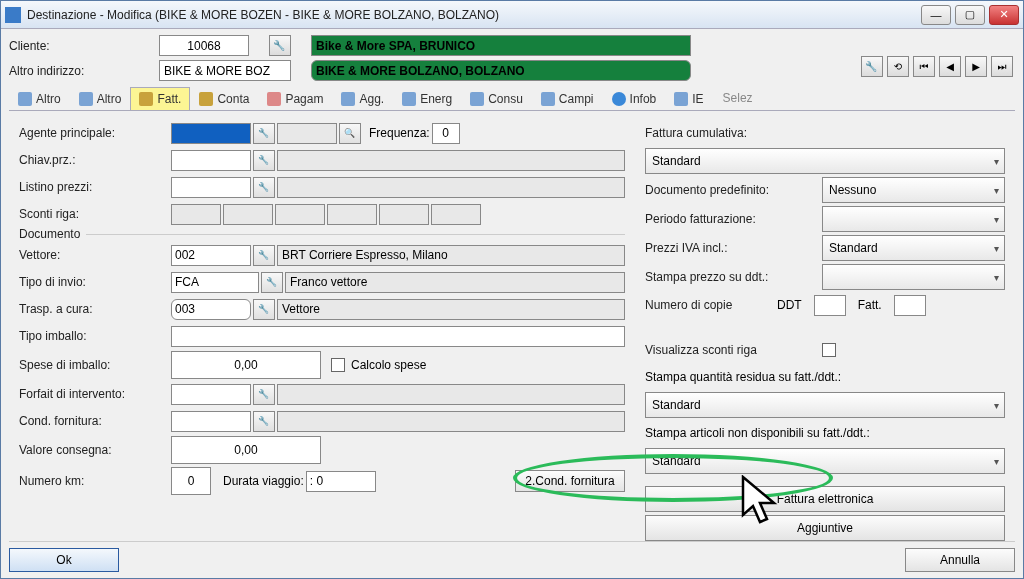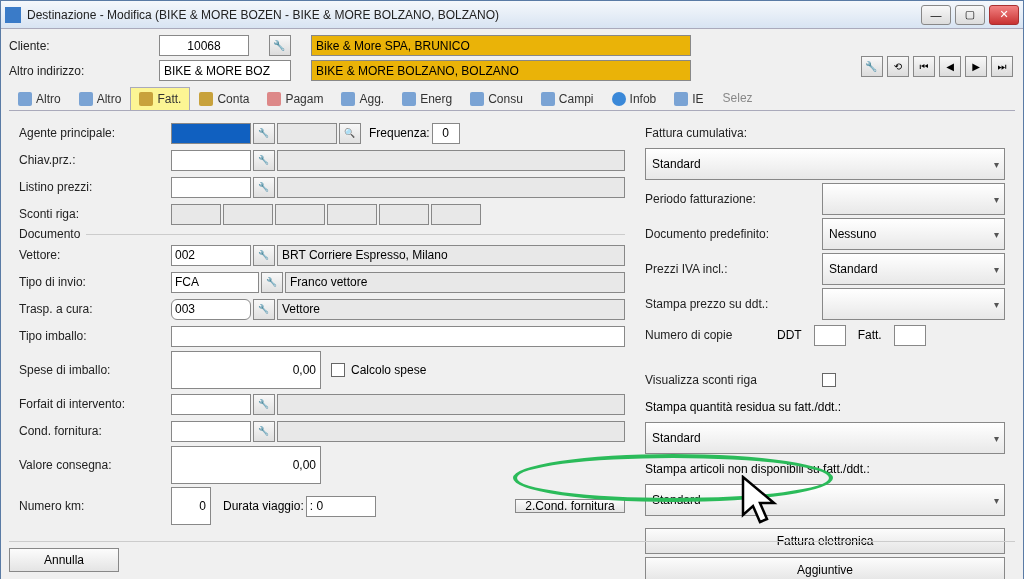--- a/index.html
+++ b/index.html
@@ -8,44 +8,44 @@
 .titlebar { height: 28px; background: linear-gradient(#f5f8fc,#d8e4f2); display: flex; align-items: center; padding: 0 4px; border-bottom: 1px solid #aab; }
 .titlebar .icon-app { width: 16px; height: 16px; background: #3a7bc8; margin-right: 6px; }
 .titlebar .title { flex: 1; color: #222; }
 .winbtns { display: flex; gap: 4px; }
 .winbtn { width: 30px; height: 20px; background: linear-gradient(#f8f8f8,#dcdcdc); border: 1px solid #888; border-radius: 3px; display: flex; align-items: center; justify-content: center; font-size: 11px; }
 .winbtn.close { background: linear-gradient(#f28282,#c83232); color: #fff; border-color: #a83030; }
 .client-area { padding: 6px 8px; background: #f0f0f0; }
 .row { display: flex; align-items: center; margin-bottom: 4px; gap: 20px; }
 .lbl { width: 130px; color: #222; }
 .inp { height: 21px; border: 1px solid #888; background: #fff; padding: 0 4px; }
-.inp.ro { background: #eab308; }
+.inp.ro { background: #15803d; font-weight: bold; }
 .smbtn { width: 22px; height: 21px; border: 1px solid #888; background: linear-gradient(#f8f8f8,#dcdcdc); display: flex; align-items: center; justify-content: center; font-size: 10px; cursor: pointer; }
 .toolbar-right { position: absolute; right: 10px; top: 55px; display: flex; gap: 4px; }
 .tabs { display: flex; border-bottom: 1px solid #aab; margin-top: 6px; background: #f0f0f0; }
 .tab { padding: 4px 8px; display: flex; align-items: center; gap: 4px; border: 1px solid transparent; border-bottom: none; cursor: pointer; color: #333; }
 .tab.active { background: #fcf594; border-color: #aab; }
 .tab .ticon { width: 14px; height: 14px; background: #7aa3d4; border-radius: 2px; }
 .tab.active .ticon { background: #c8a23c; }
 .tabtxt-disabled { color: #888; padding: 4px 10px; }
 .body-cols { display: flex; gap: 20px; padding: 10px 10px 0 10px; }
 .col { flex: 1; }
 .form-row { display: flex; align-items: center; margin-bottom: 3px; gap: 2px; min-height: 24px; }
 .form-lbl { width: 150px; color: #222; }
 .form-lbl2 { width: 175px; color: #222; }
 .fld { height: 21px; border: 1px solid #888; background: #fff; padding: 0 3px; }
 .fld.sel { background: #1060c0; }
 .lookup { width: 22px; height: 21px; border: 1px solid #888; background: linear-gradient(#f8f8f8,#e0e0e0); display: flex; align-items: center; justify-content: center; font-size: 9px; cursor: pointer; }
 .desc { flex: 1; height: 21px; border: 1px solid #888; background: #e8e8e8; padding: 0 4px; display: flex; align-items: center; overflow: hidden; }
 .fieldset-label { margin-top: 8px; margin-bottom: 2px; color: #222; border-top: 1px solid #ccc; display: flex; }
 .fieldset-label span { background: #f0f0f0; margin-top: -8px; padding-right: 6px; }
 .chk { width: 14px; height: 14px; border: 1px solid #666; background: #fff; }
-.combo { height: 32px; border: 1px solid #888; background: linear-gradient(#fff,#e8e8e8); padding: 0 18px 0 6px; display: flex; align-items: center; position: relative; min-width: 150px; }
+.combo { height: 26px; border: 1px solid #888; background: linear-gradient(#fff,#e8e8e8); padding: 0 18px 0 6px; display: flex; align-items: center; position: relative; min-width: 150px; }
 .combo::after { content: "▾"; position: absolute; right: 5px; color: #555; font-size: 10px; }
-.numfld { height: 38px; border: 1px solid #888; background: #fff; padding: 0 4px; text-align: right; }
+.numfld { height: 28px; border: 1px solid #888; background: #fff; padding: 0 4px; text-align: center; }
 .bigbtn { width: 100%; height: 26px; border: 1px solid #888; background: linear-gradient(#fcfcfc,#e4e4e4); display: flex; align-items: center; justify-content: center; cursor: pointer; }
 .highlight-oval { position: absolute; border: 4px solid #2bbb5a; border-radius: 50%; pointer-events: none; }
 .cursor-arrow { position: absolute; pointer-events: none; }
 .bottom-bar { position: absolute; bottom: 6px; left: 8px; right: 8px; display: flex; justify-content: space-between; border-top: 1px solid #ccc; padding-top: 6px; }
 .dlgbtn { width: 110px; height: 24px; border: 1px solid #2a5aa0; background: linear-gradient(#f4f8fc,#cfe0f4); display: flex; align-items: center; justify-content: center; cursor: pointer; }
 .dlgbtn.sec { border-color: #888; background: linear-gradient(#fcfcfc,#e4e4e4); }
 .sc-box { width: 50px; height: 21px; border: 1px solid #888; background: #e8e8e8; }
 .sc-boxes { display: flex; gap: 2px; }
 </style>
 </head>
@@ -67,21 +67,21 @@
 
     <div class="row">
       <div class="lbl">Cliente:</div>
       <input class="inp" style="width: 90px; text-align: center;" value="10068">
       <div class="smbtn">🔧</div>
       <input class="inp ro" style="flex: 0 0 380px;" value="Bike &amp; More SPA, BRUNICO">
     </div>
     <div class="row">
       <div class="lbl">Altro indirizzo:</div>
       <input class="inp" style="width: 132px;" value="BIKE &amp; MORE BOZ">
-      <input class="inp ro" style="flex: 0 0 380px;" value="BIKE &amp; MORE BOLZANO, BOLZANO">
+      <input class="inp ro" style="flex: 0 0 380px; border-radius: 6px;" value="BIKE &amp; MORE BOLZANO, BOLZANO">
     </div>
 
     <div class="toolbar-right">
       <div class="smbtn">🔧</div>
       <div class="smbtn">⟲</div>
       <div class="smbtn">⏮</div>
       <div class="smbtn">◀</div>
       <div class="smbtn">▶</div>
       <div class="smbtn">⏭</div>
     </div>
@@ -218,42 +218,42 @@
         <div class="form-row">
           <div class="form-lbl">Valore consegna:</div>
           <input class="numfld" style="width: 150px;" value="0,00">
         </div>
         <div class="form-row">
           <div class="form-lbl">Numero km:</div>
           <input class="numfld" style="width: 40px;" value="0">
           <span style="margin-left:10px">Durata viaggio:</span>
           <input class="fld" style="width: 70px;" value=": 0">
           <div style="flex:1"></div>
-          <button class="dlgbtn sec" style="width:110px;height:14px">2.Cond. fornitura</button>
+          <button class="dlgbtn sec" style="width:110px;height:22px">2.Cond. fornitura</button>
         </div>
       </div>
 
       <div class="col" style="flex:0 0 360px">
         <div class="form-row">
             <div class="form-lbl2">Fattura cumulativa:</div>
           </div>
         <div class="form-row">
             <div class="combo" style="width:100%">
               <span>Standard</span>
             </div>
           </div>
-        <div class="form-row">
-          <div class="form-lbl2">Periodo fatturazione:</div>
-          <div class="combo" style="flex:1"></div>
-        </div>
         <div class="form-row">
           <div class="form-lbl2">Documento predefinito:</div>
           <div class="combo" style="flex:1">
               <span>Nessuno</span>
             </div>
+        </div>
+        <div class="form-row">
+          <div class="form-lbl2">Periodo fatturazione:</div>
+          <div class="combo" style="flex:1"></div>
         </div>
         <div class="form-row">
           <div class="form-lbl2">Prezzi IVA incl.:</div>
           <div class="combo" style="flex:1">
               <span>Standard</span>
             </div>
         </div>
         <div class="form-row">
           <div class="form-lbl2">Stampa prezzo su ddt.:</div>
           <div class="combo" style="flex:1"></div>
@@ -292,20 +292,21 @@
             <div class="bigbtn">Fattura elettronica</div>
           </div>
         <div class="form-row">
             <div class="bigbtn">Aggiuntive</div>
           </div>
       </div>
     </div>
   </div>
 
   <div class="bottom-bar">
+    <div class="dlgbtn">Ok</div>
     <div class="dlgbtn sec">Annulla</div>
   </div>
 
   <div class="highlight-oval" style="left:512px; top:453px; width:320px; height:48px;"></div>
 
   <svg class="cursor-arrow" style="left:740px; top:474px;" width="46" height="56" viewBox="0 0 46 56">
     <path d="M2 2 L2 40 L12 31 L19 47 L26 44 L19 28 L33 28 Z" fill="#fff" stroke="#000" stroke-width="2.5"></path>
   </svg>
 </div>
 

